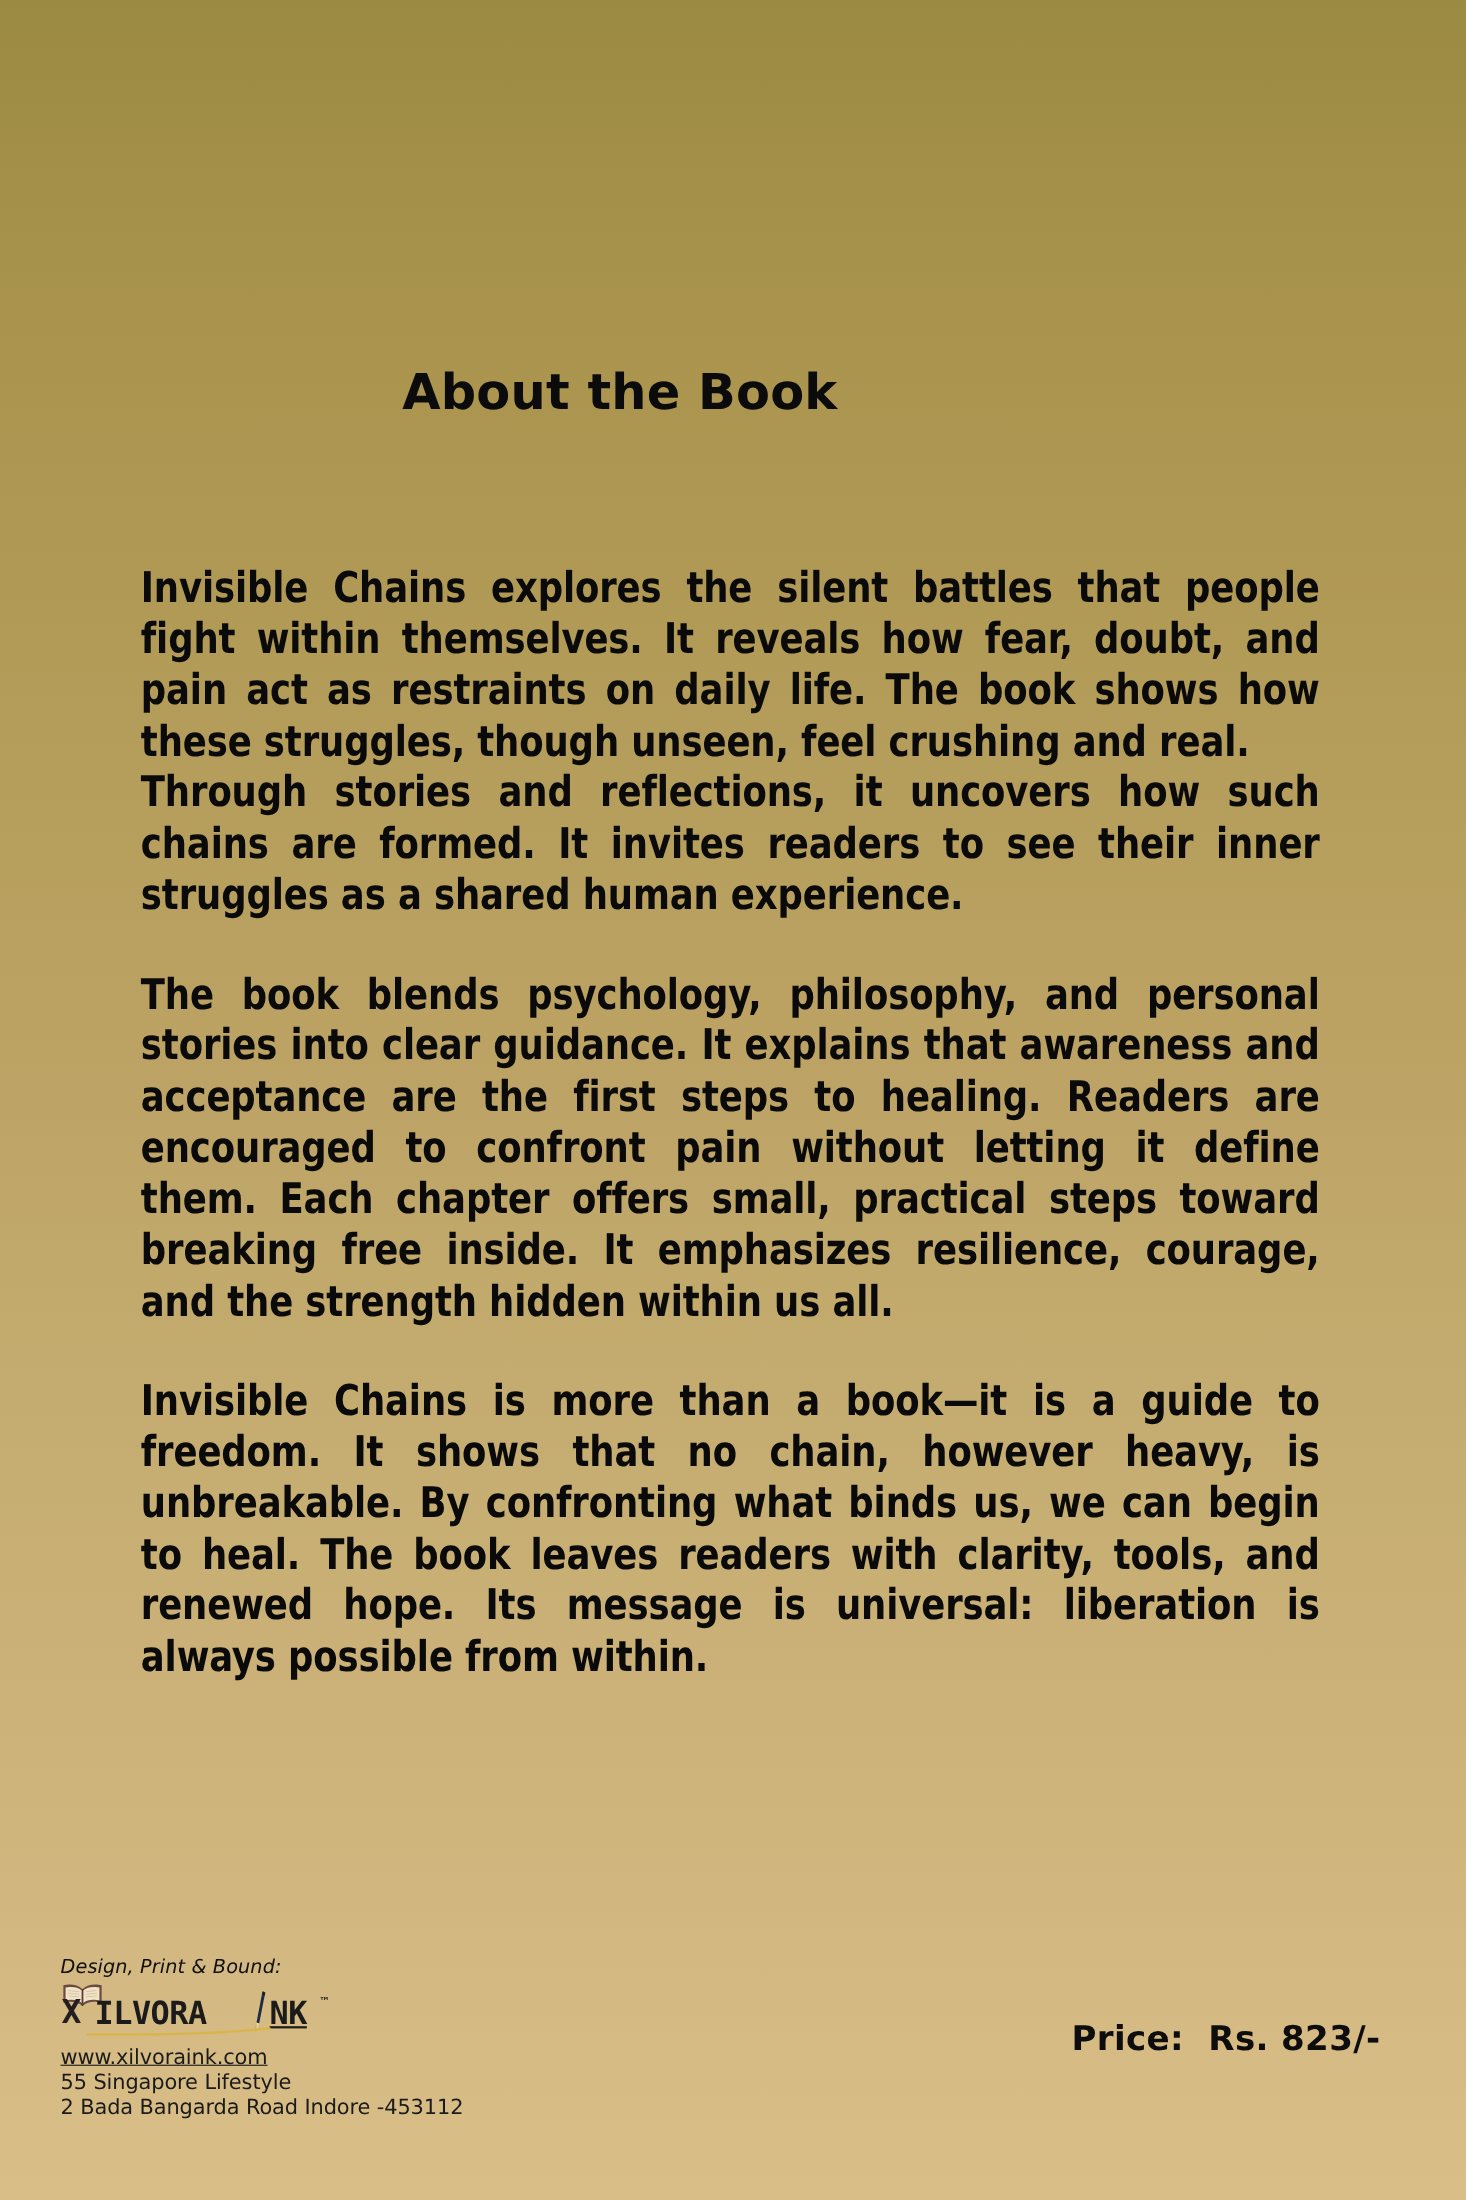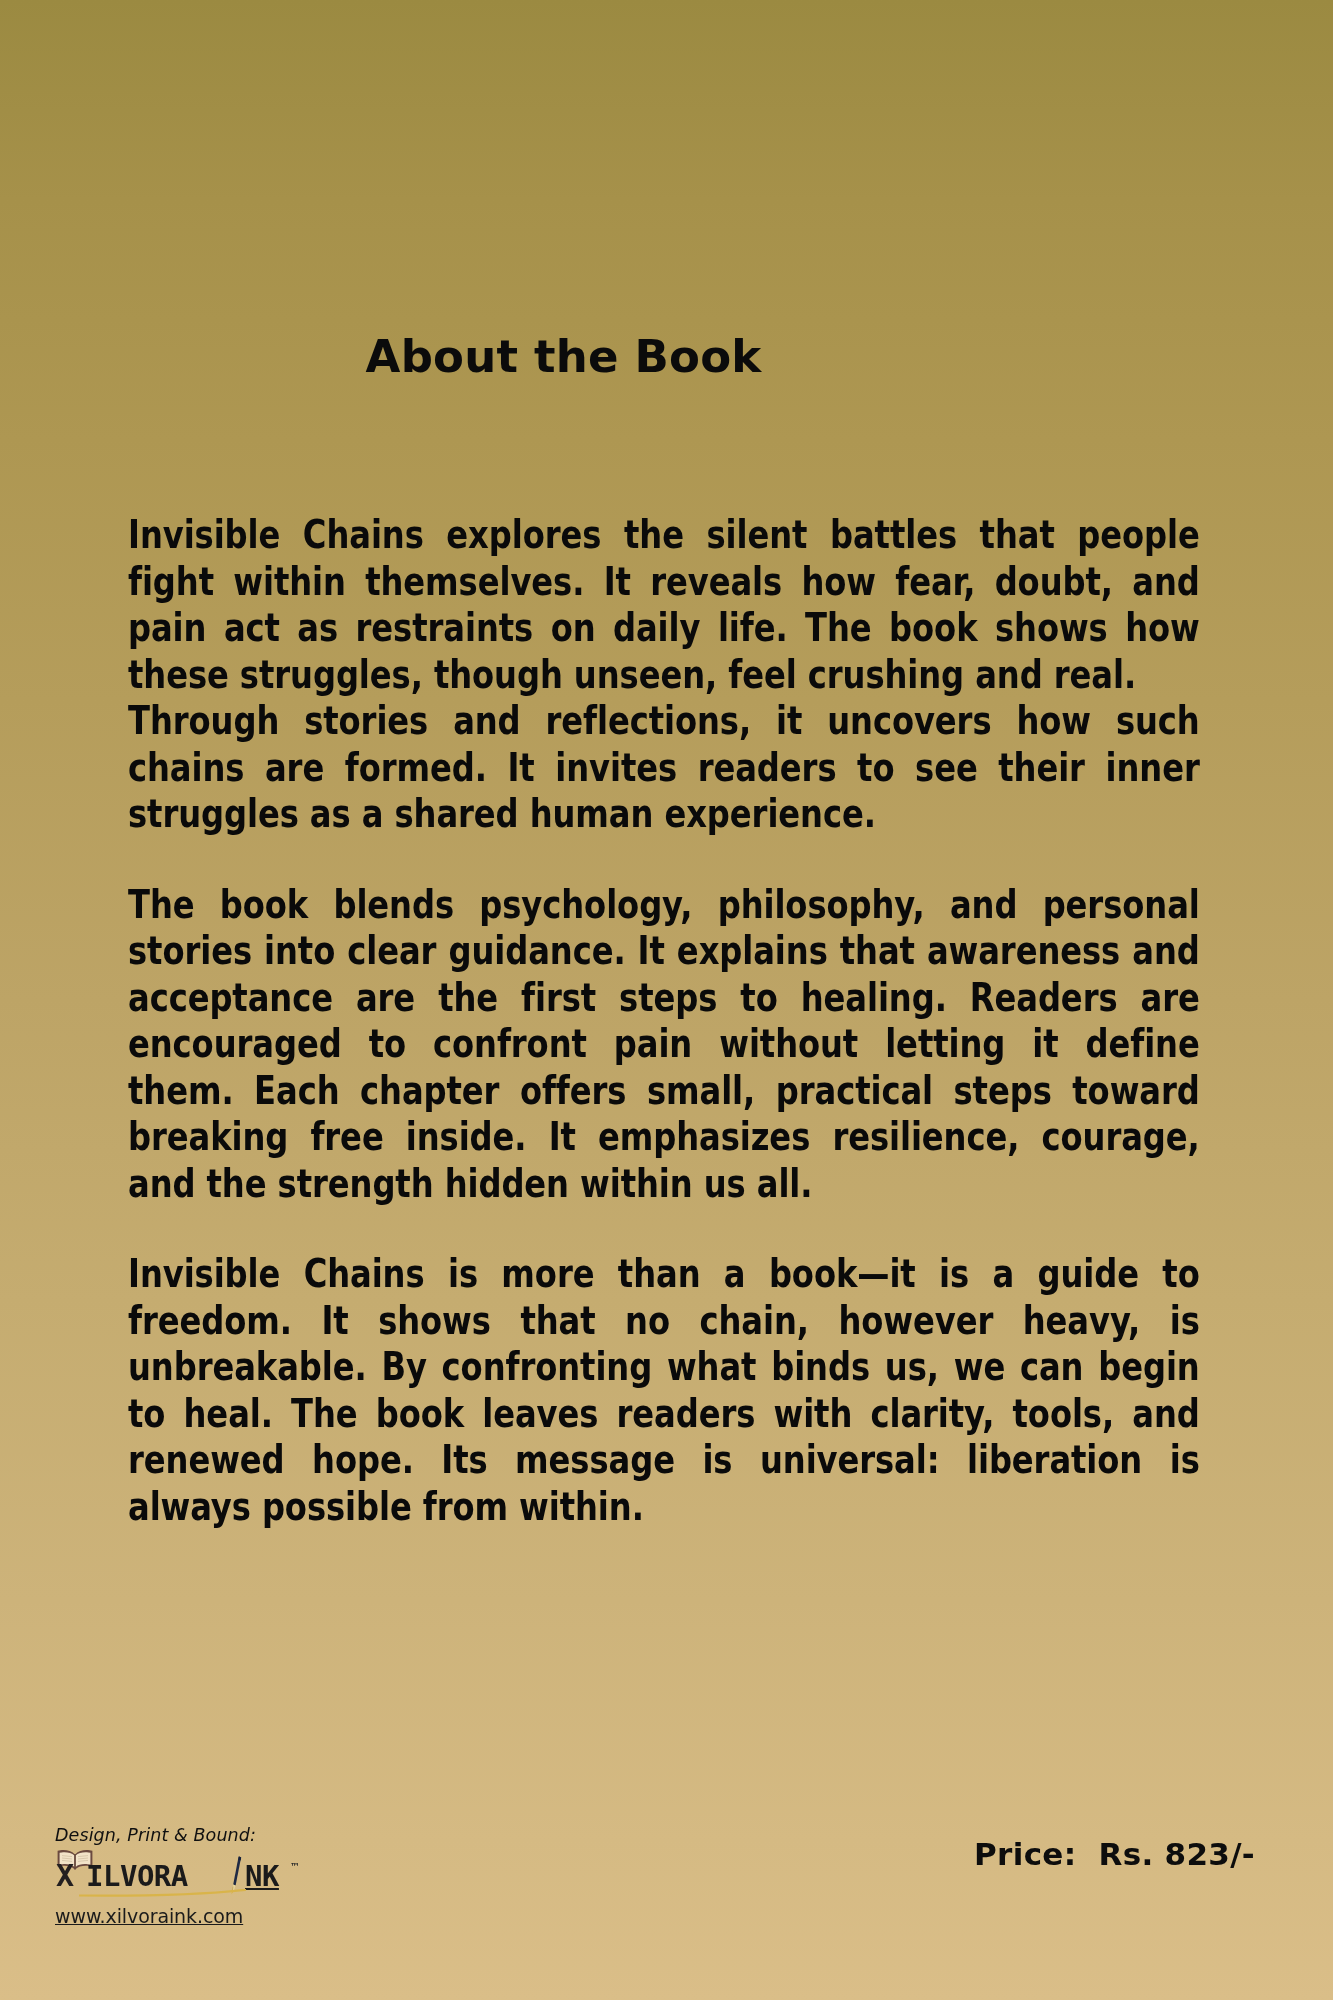--- a/index.html
+++ b/index.html
@@ -250,17 +250,21 @@
 
       <span class="logo-tm">™</span>
 
       <svg class="logo-swoosh" viewBox="0 0 168 9">
         <path d="M0 6.5 C50 6.9 120 6.3 166 0.8" stroke="#d9b44a" stroke-width="2.2" fill="none" stroke-linecap="round"></path>
       </svg>
     </div>
 
     <a class="publisher-url" href="#">www.xilvoraink.com</a>
 
+    <div class="publisher-addr">
+      <div>55 Singapore Lifestyle</div>
+      <div>2 Bada Bangarda Road Indore -453112</div>
+    </div>
   </div>
 
   <div class="price">Price:  Rs. 823/-</div>
 
 </div>
 
 </body></html>

